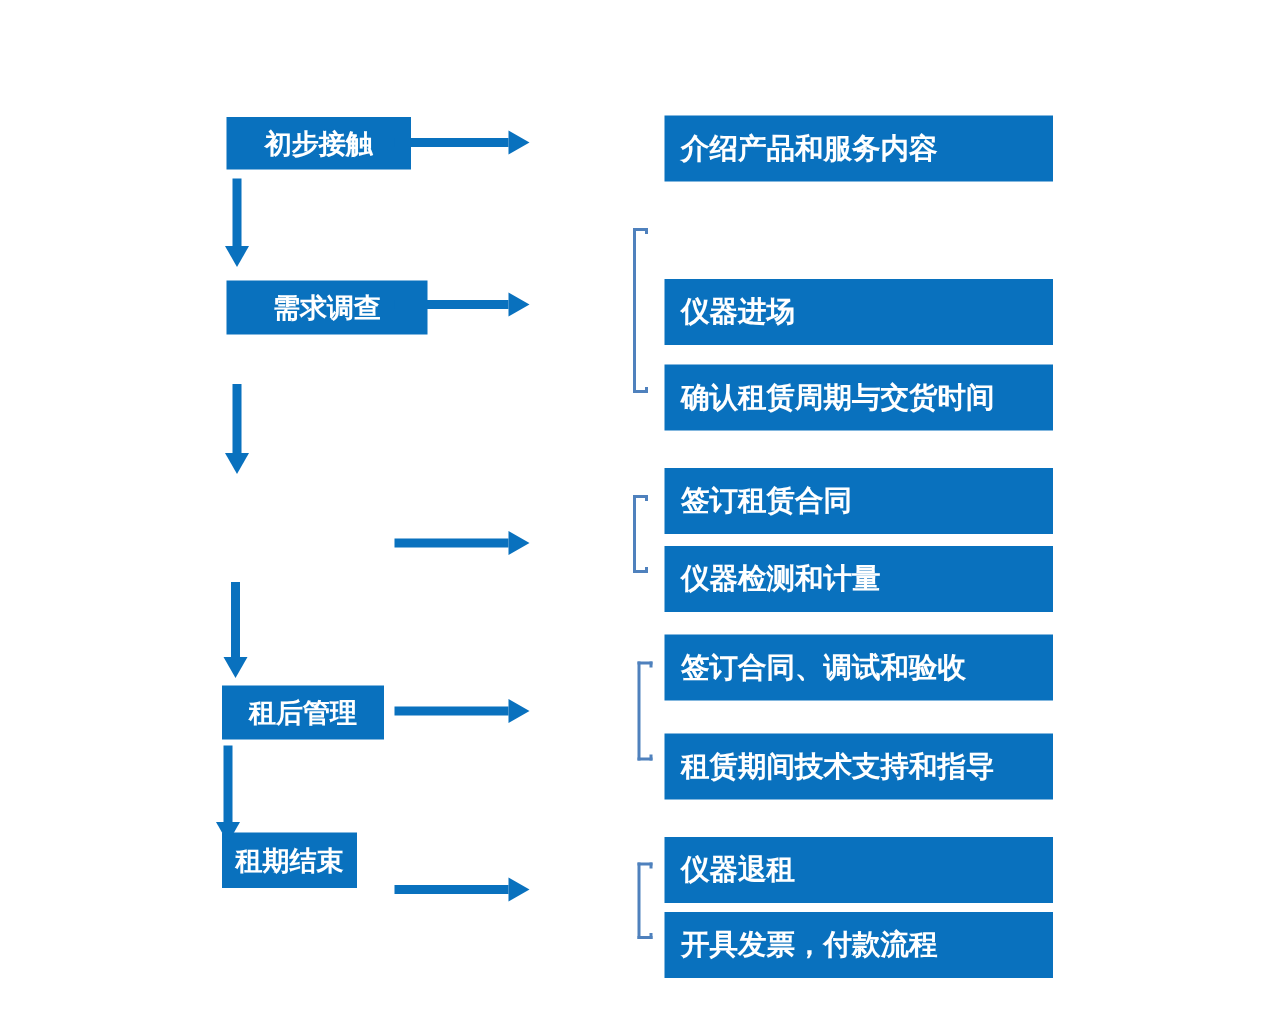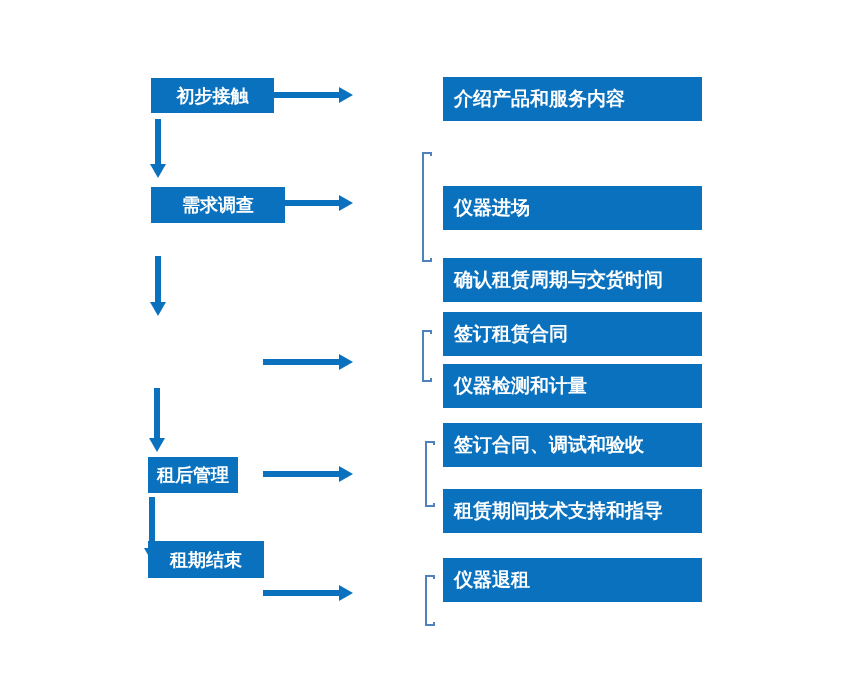--- a/index.html
+++ b/index.html
@@ -68,31 +68,32 @@
   }
 </style>
 </head>
 <body>
 
 <div class="stage">
 
 
   <div class="box lbox" style="left:103px;top:78px;width:123px;height:35px">初步接触</div>
   <div class="box lbox" style="left:103px;top:187px;width:134px;height:36px">需求调查</div>
-  <div class="box lbox" style="left:100px;top:457px;width:90px;height:36px">租后管理</div>
-  <div class="box lbox" style="left:100px;top:541px;width:116px;height:37px">租期结束</div>
+  <div class="box lbox" style="left:100px;top:457px;width:108px;height:36px">租后管理</div>
+  <div class="box lbox" style="left:100px;top:555px;width:90px;height:37px">租期结束</div>
 
   <div class="box rbox" style="top:77px">介绍产品和服务内容</div>
   <div class="box rbox" style="top:186px">仪器进场</div>
-  <div class="box rbox" style="top:258px">确认租赁周期与交货时间</div>
+  <div class="box rbox" style="top:243px">确认租赁周期与交货时间</div>
   <div class="box rbox" style="top:312px">签订租赁合同</div>
   <div class="box rbox" style="top:364px">仪器检测和计量</div>
   <div class="box rbox" style="top:423px">签订合同、调试和验收</div>
   <div class="box rbox" style="top:558px">仪器退租</div>
   <div class="box rbox" style="top:489px">租赁期间技术支持和指导</div>
+  <div class="box rbox" style="top:608px">开具发票，付款流程</div>
 
   <div class="harrow" style="left:263px;top:92px;width:76px"></div>
   <div class="harrow" style="left:263px;top:200px;width:76px"></div>
   <div class="harrow" style="left:263px;top:359px;width:76px"></div>
   <div class="harrow" style="left:263px;top:471px;width:76px"></div>
   <div class="harrow" style="left:263px;top:590px;width:76px"></div>
 
   <div class="varrow" style="left:155px;top:119px;height:45px"></div>
   <div class="varrow" style="left:155px;top:256px;height:46px"></div>
   <div class="varrow" style="left:154px;top:388px;height:50px"></div>

